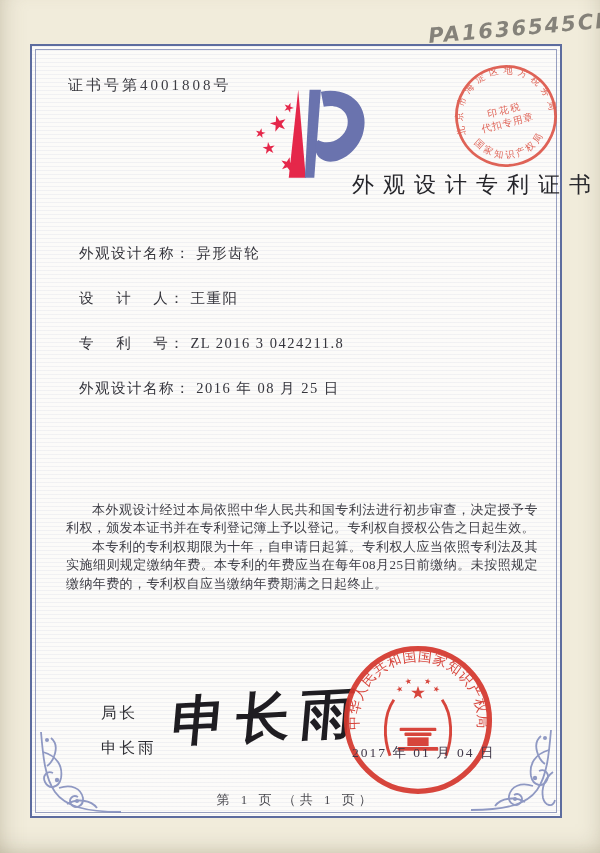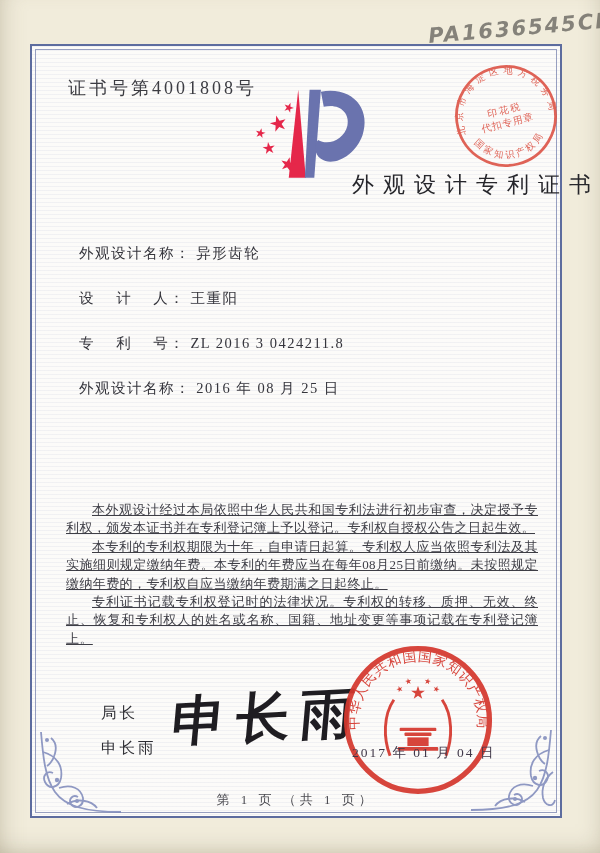--- a/index.html
+++ b/index.html
@@ -22,36 +22,36 @@
   }
   .cert-inner-line{position:absolute;inset:3px;border:1px solid rgba(108,120,168,.7);pointer-events:none;}
   .abs{position:absolute;}
   .cjk{font-family:"Liberation Serif","DejaVu Serif",serif;}
 
   .handwritten-code{
     left:428px;top:16px;color:#85827a;
     font-family:"DejaVu Sans",sans-serif;font-style:italic;font-weight:600;
     font-size:21px;letter-spacing:2px;transform:rotate(-5deg);
   }
-  .cert-no{left:68px;top:76px;font-size:18px;letter-spacing:3px;color:#3c3c42;text-align:right;}
+  .cert-no{left:68px;top:76px;font-size:15px;letter-spacing:3px;color:#3c3c42;text-align:right;}
 
   .logo{left:228px;top:86px;width:148px;height:104px;}
   .title{
     left:0;top:170px;width:100%;text-align:right;
     font-size:22px;letter-spacing:9px;color:#26262b;font-weight:500;
   }
 
   .fields{left:79px;top:243px;width:460px;display:flex;flex-direction:column;gap:24px;}
   .field-row{font-size:14.5px;line-height:21px;color:#35353c;letter-spacing:1.5px;white-space:nowrap;}
   .field-label{display:inline;}
   .field-value{display:inline;}
 
   .body-text{left:66px;top:501px;width:472px;color:#3e3e46;}
   .body-text p{margin:0;font-size:13px;line-height:18.4px;text-indent:2em;
-    text-align:justify;letter-spacing:.4px;text-decoration:underline;}
+    text-align:justify;letter-spacing:.4px;}
 
   .director-block{left:64px;top:695px;font-size:15.5px;color:#2e2e34;letter-spacing:3px;line-height:35px;margin-left:37px;}
   .signature-script{
     left:172px;top:682px;width:180px;font-size:54px;color:#1f1d22;
     letter-spacing:10px;transform:rotate(-3deg) skewX(-8deg);white-space:nowrap;
     font-weight:600;
   }
 
   .issue-date{left:352px;top:744px;font-size:13.5px;letter-spacing:2px;color:#41394a;z-index:6;}
   .seal-big{left:336px;top:638px;width:164px;height:164px;z-index:5;opacity:.93;}
@@ -108,21 +108,20 @@
     </div>
     <div class="field-row">
       <span class="field-label">外观设计名称：</span>
       <span class="field-value">2016 年 08 月 25 日</span>
     </div>
   </div>
 
   <div class="abs body-text cjk">
     <p>本外观设计经过本局依照中华人民共和国专利法进行初步审查，决定授予专利权，颁发本证书并在专利登记簿上予以登记。专利权自授权公告之日起生效。</p>
     <p>本专利的专利权期限为十年，自申请日起算。专利权人应当依照专利法及其实施细则规定缴纳年费。本专利的年费应当在每年08月25日前缴纳。未按照规定缴纳年费的，专利权自应当缴纳年费期满之日起终止。</p>
-    <p>专利证书记载专利权登记时的法律状况。专利权的转移、质押、无效、终止、恢复和专利权人的姓名或名称、国籍、地址变更等事项记载在专利登记簿上。</p>
   </div>
 
   <div class="abs director-block cjk">
     <div>局长</div>
     <div>申长雨</div>
   </div>
   <div class="abs signature-script cjk">申长雨</div>
 
   <svg class="abs seal-big" viewBox="0 0 170 170">
     <circle cx="85" cy="85" r="74" fill="none" stroke="#d5382e" stroke-width="5.5"></circle>

